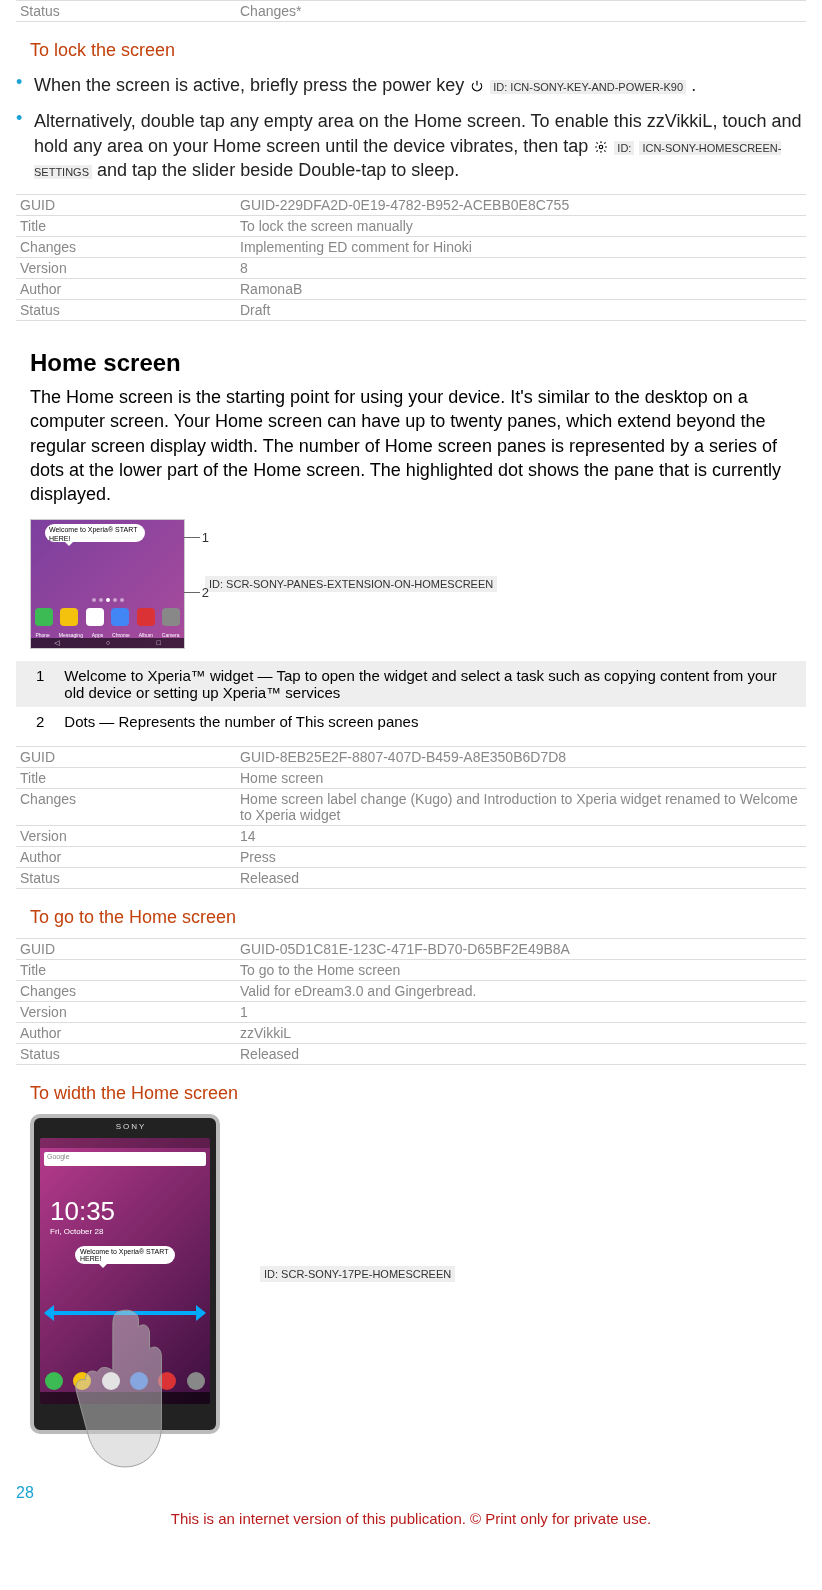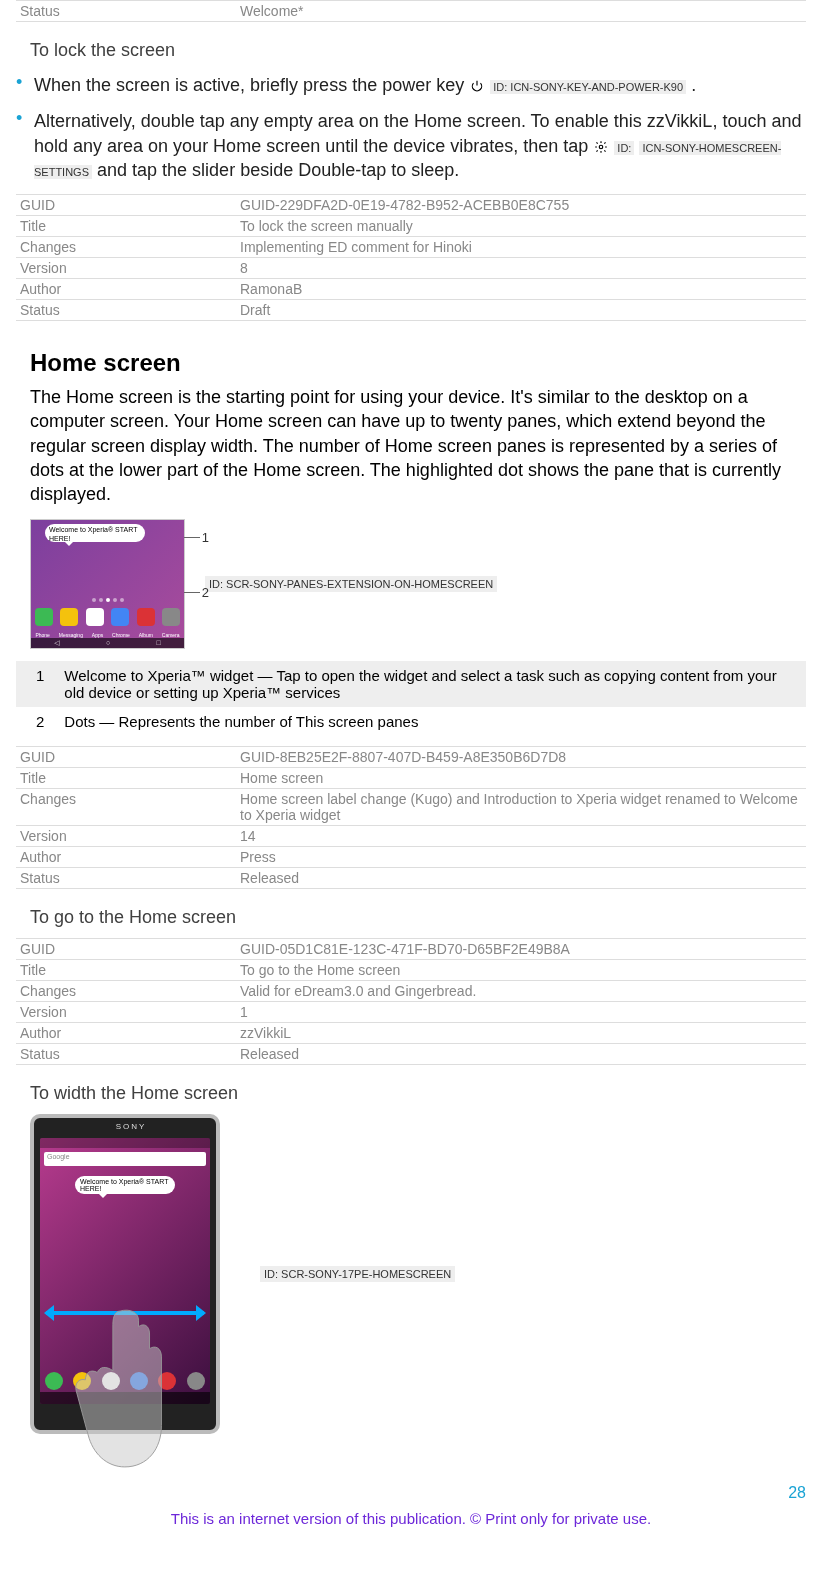--- a/index.html
+++ b/index.html
@@ -9,21 +9,21 @@
     font-family: Arial, Helvetica, sans-serif;
     font-size: 17px;
     color: #000;
     background: #fff;
     width: 822px;
   }
   .page { padding: 0 16px 20px 16px; }
   .meta-table { width: 100%; border-collapse: collapse; font-size: 14px; color: #888; }
   .meta-table td { border-top: 1px solid #ddd; border-bottom: 1px solid #ddd; padding: 2px 4px; vertical-align: top; }
   .meta-table td.k { width: 220px; }
-  .h3-cyan { color: #404040; font-size: 18px; font-weight: 400; margin: 18px 0 10px 14px; }
+  .h3-cyan { color: #c2410c; font-size: 18px; font-weight: 400; margin: 18px 0 10px 14px; }
   .bullet-list { list-style: none; margin: 0; padding: 0; }
   .bullet-list > li { position: relative; padding-left: 18px; margin: 12px 0; color: #222; line-height: 1.35; font-size: 18px;}
   .bullet-list > li::before { content: "•"; position: absolute; left: 0; color: #1aa3d4; font-size: 18px; line-height: 1; }
   .id-chip { display: inline; background: #eee; font-size: 11px; padding: 1px 3px; color: #333; vertical-align: baseline; }
   .id-chip-block { display: inline-block; background: #eee; font-size: 11px; padding: 2px 4px; color: #333; }
   .icon-inline { display: inline-block; vertical-align: middle; padding:0 1px;}
   .icon-inline svg { display: block; }
   .sec-heading { font-size: 24px; font-weight: 700; margin: 28px 0 8px 14px; }
   .body-para { margin: 0 14px 6px 14px; font-size: 18px; line-height: 1.35; }
   .fig-row { display: flex; align-items: center; gap: 20px; margin: 12px 0 12px 14px; }
@@ -62,33 +62,33 @@
   .phone-frame .screen .bubble2::after{content:"";position:absolute;bottom:-4px;left:24px;width:0;height:0;border-left:4px solid transparent;border-right:4px solid transparent;border-top:4px solid #fff;}
   .phone-frame .screen .swipe-arrow{position:absolute;top:62%;left:6px;right:6px;height:18px;}
   .phone-frame .screen .swipe-arrow::before{content:"";position:absolute;left:0;right:0;top:8px;height:4px;background:linear-gradient(90deg,#00aaff,#00aaff);}
   .phone-frame .screen .swipe-arrow .al{position:absolute;left:-2px;top:2px;width:0;height:0;border-top:8px solid transparent;border-bottom:8px solid transparent;border-right:10px solid #00aaff;}
   .phone-frame .screen .swipe-arrow .ar{position:absolute;right:-2px;top:2px;width:0;height:0;border-top:8px solid transparent;border-bottom:8px solid transparent;border-left:10px solid #00aaff;}
   .phone-frame .screen .appgrid{position:absolute;bottom:14px;left:0;right:0;display:flex;justify-content:space-around;}
   .phone-frame .screen .appgrid span{width:18px;height:18px;border-radius:50%;}
   .phone-frame .screen .nav{position:absolute;bottom:0;left:0;right:0;height:12px;background:rgba(0,0,0,.6);}
   .hand{position:absolute;bottom:-40px;left:50%;transform:translateX(-48%);width:110px;height:170px;pointer-events:none;}
   .fig-row2{display:flex;align-items:center;gap:40px;margin:10px 0 30px 0;}
-  .page-num{ text-align:right; color:#1aa3d4; font-size:16px; margin-top:50px;}
-  .footer-note{ text-align:center; color:#6d28d9; font-size:15px; margin-top:8px;}
+  .page-num{ text-align:left; color:#1aa3d4; font-size:16px; margin-top:50px;}
+  .footer-note{ text-align:center; color:#b91c1c; font-size:15px; margin-top:8px;}
 </style>
 </head>
 <body>
 
 <div class="page">
 
   <table class="meta-table">
     <tbody>
         <tr>
       <td class="k">Status</td>
-      <td>Welcome*</td>
+      <td>Changes*</td>
     </tr>
   </tbody>
     </table>
 
   <div class="h3-cyan">To lock the screen</div>
   <ul class="bullet-list">
     <li>
       <span>When the screen is active, briefly press the power key </span>
       <span class="icon-inline">
         <svg width="14" height="14" viewBox="0 0 24 24">
@@ -257,20 +257,24 @@
 
   <div class="h3-cyan">To width the Home screen</div>
 
   <div class="fig-row2">
     <div style="position:relative;">
       <div class="phone-frame">
         <div class="brand">SONY</div>
         <div class="screen">
           <div class="status"></div>
           <div class="search">Google</div>
+          <div class="clock">
+            <div class="time">10:35</div>
+            <div class="date">Fri, October 28</div>
+          </div>
           <div class="bubble2">Welcome to Xperia®
 START HERE!</div>
           <div class="swipe-arrow">
               <span class="al"></span>
               <span class="ar"></span>
             </div>
           <div class="appgrid">
               <span style="background:#3cba54"></span>
               <span style="background:#f4c20d"></span>
               <span style="background:#fff"></span>

